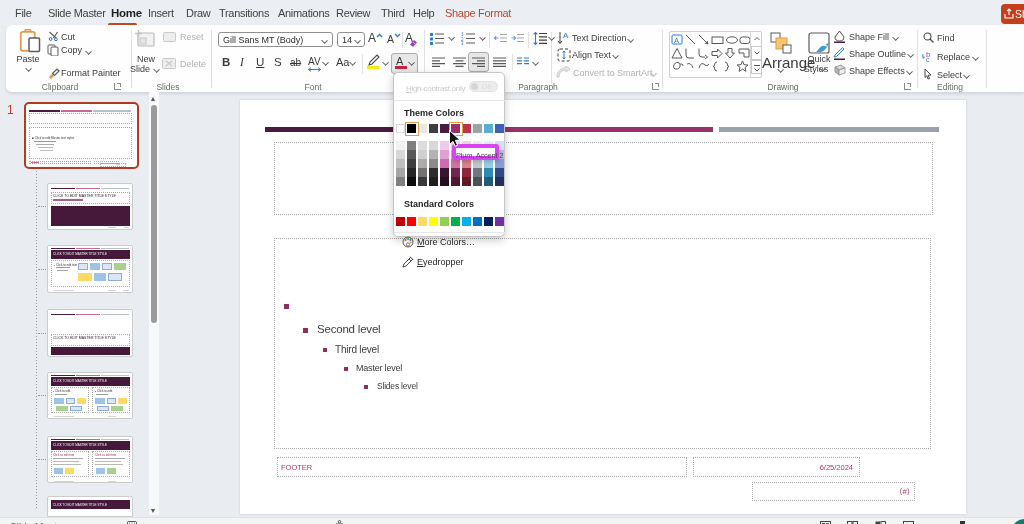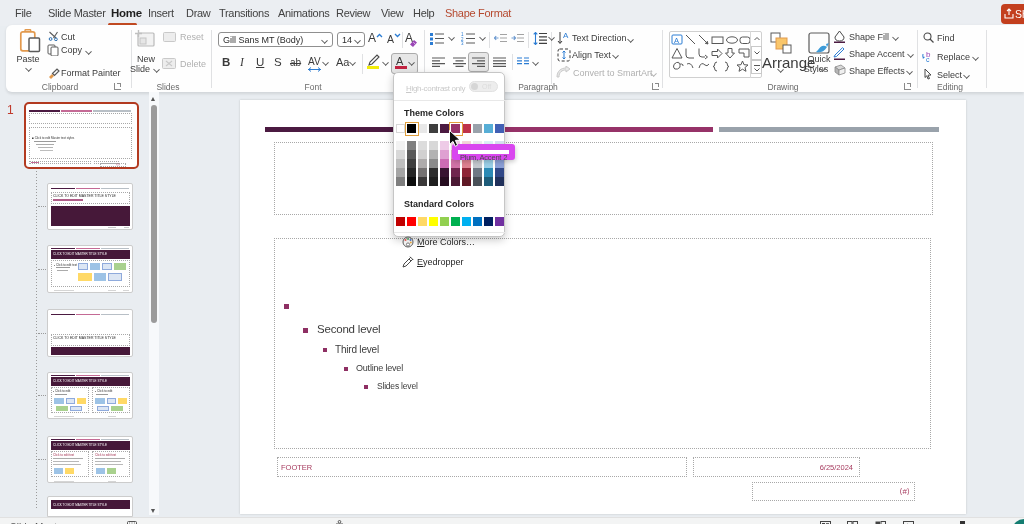--- a/index.html
+++ b/index.html
@@ -37,21 +37,21 @@
   <div id="menubar">
     <span class="mtab" style="left:15px;">File</span>
     <span class="mtab" style="left:48px;">Slide Master</span>
     <span class="mtab" style="left:111px; color:#1f1f1f; font-weight:bold; font-size:11.5px;">Home</span>
     <span class="abs" style="left:108px; top:23px; width:29px; height:2.5px; background:#c24a22; border-radius:2px;"></span>
     <span class="mtab" style="left:148px;text-align:right;">Insert</span>
     <span class="mtab" style="left:186px;">Draw</span>
     <span class="mtab" style="left:219px;">Transitions</span>
     <span class="mtab" style="left:278px;">Animations</span>
     <span class="mtab" style="left:336px;">Review</span>
-    <span class="mtab" style="left:381px;">View</span>
+    <span class="mtab" style="left:381px;">Third</span>
     <span class="mtab" style="left:413px;">Help</span>
     <span class="mtab" style="left:445px; color:#b5492f;">Shape Format</span>
     <div class="abs" style="left:1001px; top:4px; width:23px; height:20px; background:#c33f1e; border-radius:4px 0 0 4px; color:#fff;">
       <svg width="10" height="11" style="position:absolute;left:3px;top:4px;" viewBox="0 0 10 11">
           <path d="M1 6 L1 10 L9 10 L9 6 M3 3 L5 1 L7 3 M5 1 L5 7" stroke="#fff" stroke-width="1.1" fill="none"></path>
         </svg>
       <span style="position:absolute; left:14px; top:4px; font-size:10.5px;">Sh</span>
     </div>
   </div>
   <div id="ribbon">
@@ -333,21 +333,21 @@
       <rect x="1" y="11.5" width="11" height="2.5" fill="#4b1a41"></rect>
     </svg>
     <div class="rtxt" style="left:849px; top:6px; font-size:9px;">Shape Fill</div>
     <div class="abs" style="left:893px; top:9px;">
         <span class="chev"></span>
       </div>
     <svg class="ricon" style="left:833px; top:21px;" width="13" height="13" viewBox="0 0 13 13">
       <path d="M1 10 L3.5 9.5 L11 2 L9.5 0.7 L2 8z" fill="none" stroke="#2b7cd3"></path>
       <rect x="1" y="11.5" width="11" height="2.5" fill="#4b1a41"></rect>
     </svg>
-    <div class="rtxt" style="left:849px; top:23px; font-size:9px;">Shape Accent</div>
+    <div class="rtxt" style="left:849px; top:23px; font-size:9px;">Shape Outline</div>
     <div class="abs" style="left:908px; top:26px;">
         <span class="chev"></span>
       </div>
     <svg class="ricon" style="left:833px; top:38px;" width="13" height="12" viewBox="0 0 13 12">
       <path d="M2 3 L8 1 L12 4 L6 6z" fill="#d8d8d8" stroke="#8a8a8a" stroke-width="0.8"></path>
       <path d="M2 3 L6 6 L6 11 L2 8z" fill="#b5b5b5" stroke="#8a8a8a" stroke-width="0.8"></path>
       <path d="M6 6 L12 4 L12 9 L6 11z" fill="#efefef" stroke="#8a8a8a" stroke-width="0.8"></path>
     </svg>
     <div class="rtxt" style="left:849px; top:40px; font-size:9px;">Shape Effects</div>
     <div class="abs" style="left:907px; top:43px;">
@@ -517,21 +517,21 @@
 
     <div class="dashbox" style="left:34px; top:42px; width:659px; height:73px;"></div>
 
     <div class="dashbox" style="left:34px; top:138px; width:657px; height:211px;"></div>
     <div class="abs" style="left:44px; top:204px; width:5px; height:5px; background:#8e2f63;"></div>
     <div class="abs" style="left:63px; top:228px; width:4.5px; height:4.5px; background:#8e2f63;"></div>
     <div class="abs" style="left:77px; top:223px; font-size:11.5px; letter-spacing:-0.2px; color:#3c3c3c;">Second level</div>
     <div class="abs" style="left:83px; top:248px; width:4px; height:4px; background:#8e2f63;"></div>
     <div class="abs" style="left:95px; top:244px; font-size:10px; letter-spacing:-0.2px; color:#3c3c3c;">Third level</div>
     <div class="abs" style="left:104px; top:267px; width:3.5px; height:3.5px; background:#8e2f63;"></div>
-    <div class="abs" style="left:116px; top:263px; font-size:9px; letter-spacing:-0.2px; color:#3c3c3c;">Outline level</div>
+    <div class="abs" style="left:116px; top:263px; font-size:9px; letter-spacing:-0.2px; color:#3c3c3c;">Master level</div>
     <div class="abs" style="left:124px; top:285px; width:3.5px; height:3.5px; background:#8e2f63;"></div>
     <div class="abs" style="left:137px; top:281px; font-size:8.5px; letter-spacing:-0.2px; color:#3c3c3c;">Slides level</div>
 
     <div class="dashbox" style="left:37px; top:357px; width:410px; height:20px;"></div>
     <div class="abs" style="left:41px; top:363px; font-size:7.5px; color:#a63a5e;">FOOTER</div>
     <div class="dashbox" style="left:453px; top:357px; width:167px; height:20px;"></div>
     <div class="abs" style="left:453px; top:363px; width:160px; text-align:right; font-size:7.5px; color:#a63a5e;">6/25/2024</div>
     <div class="dashbox" style="left:512px; top:382px; width:163px; height:19px;"></div>
     <div class="abs" style="left:512px; top:387px; width:158px; text-align:right; font-size:8px; color:#a63a5e;">⟨#⟩</div>
   </div>
@@ -625,21 +625,21 @@
         <circle cx="8.5" cy="4" r="1" fill="#4472c4"></circle>
         <circle cx="8.8" cy="6.5" r="1" fill="#e2a13c"></circle>
     </svg>
     <div class="abs" style="left:23px; top:164px; font-size:9px; color:#262626;"><span style="text-decoration:underline;">M</span>ore Colors…</div>
     <svg class="abs" style="left:8px; top:183px;" width="12" height="12" viewBox="0 0 12 12">
       <path d="M1 11 L2 8 L7 3 L9 5 L4 10z M7 3 L9 1 M9 5 L11 3 M8 0.7 L11.3 4" stroke="#4a4a4a" fill="none" stroke-width="1"></path>
     </svg>
     <div class="abs" style="left:23px; top:184px; font-size:9px; color:#262626;"><span style="text-decoration:underline;">E</span>yedropper</div>
   </div>
 
-  <div class="abs" style="left:452px; top:144px; width:63px; height:16px; background:#fff; border:6px solid #d946ef; border-radius:3px; box-shadow:1px 2px 4px rgba(0,0,0,0.18); z-index:60; font-size:7.5px; letter-spacing:-0.2px; color:#4a4a4a; line-height:15px; text-align:center; white-space:nowrap;">Plum, Accent 2</div>
+  <div class="abs" style="left:452px; top:144px; width:47px; height:16px; background:#fff; border:4px solid #d946ef; border-radius:3px; box-shadow:1px 2px 4px rgba(0,0,0,0.18); z-index:60; font-size:7.5px; letter-spacing:-0.2px; color:#4a4a4a; line-height:15px; text-align:center; white-space:nowrap;">Plum, Accent 2</div>
   <svg class="abs" style="left:447px; top:130px; z-index:70;" width="14" height="20" viewBox="0 0 14 20">
     <path d="M2.5 0.5 L2.5 14.5 L6 11.4 L8.2 16.3 L10.6 15.2 L8.4 10.4 L13 10z" fill="#111" stroke="#fff" stroke-width="1"></path>
   </svg>
 
   <div id="statusbar">
     <div class="abs" style="left:10px; top:4px; font-size:10px; color:#555; white-space:nowrap;">Slide Master</div>
     <svg class="abs" style="left:127px; top:3px;" width="10" height="8" viewBox="0 0 10 8">
         <rect x="0.5" y="0.5" width="9" height="7" rx="1" fill="none" stroke="#555"></rect>
         <path d="M2 2 H3 M4.5 2 H5.5 M7 2 H8 M2 4 H8" stroke="#555" stroke-width="0.8"></path>
       </svg>

